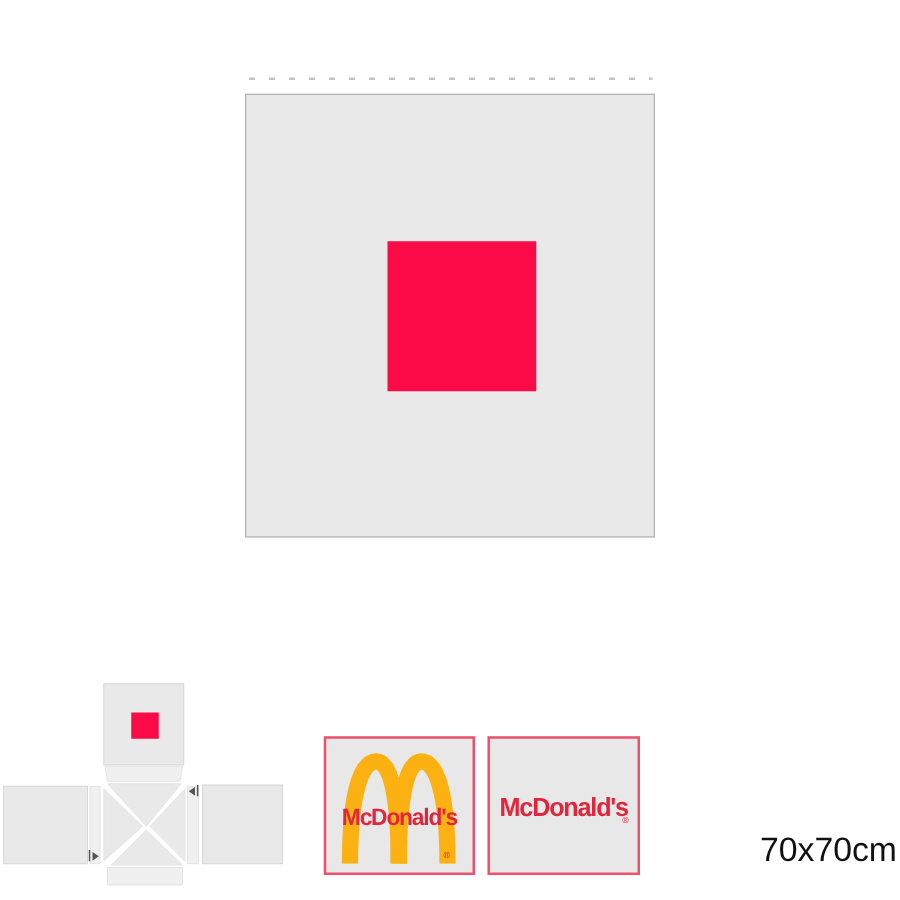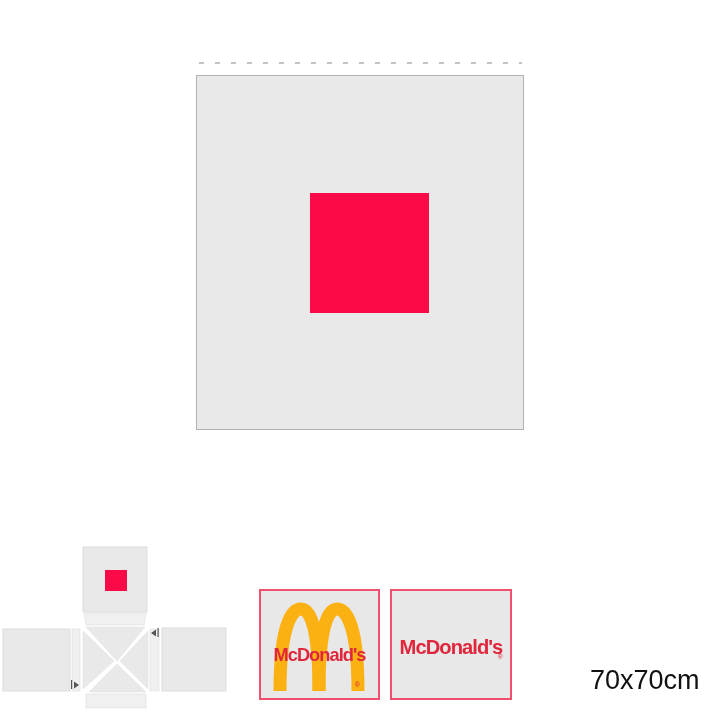--- a/index.html
+++ b/index.html
@@ -36,21 +36,21 @@
   .opt1 .wordmark{top:53px;font-size:19px;}
   .opt2 .wordmark{top:44px;font-size:21px;}
   .registered{
     position:absolute;color:#e0263c;font-size:7px;font-weight:400;letter-spacing:0;
   }
   .opt1 .registered{right:18px;bottom:10px;}
   .opt2 .registered{right:7px;top:62px;}
 
   
   .size-label{
-    position:absolute;left:590px;top:665px;
+    position:absolute;left:608px;top:665px;
     font-size:27px;color:#111111;letter-spacing:0;
   }
 </style>
 </head>
 <body>
 
 <div class="stage">
 
   <div class="fold-dashed-line"></div>
 

